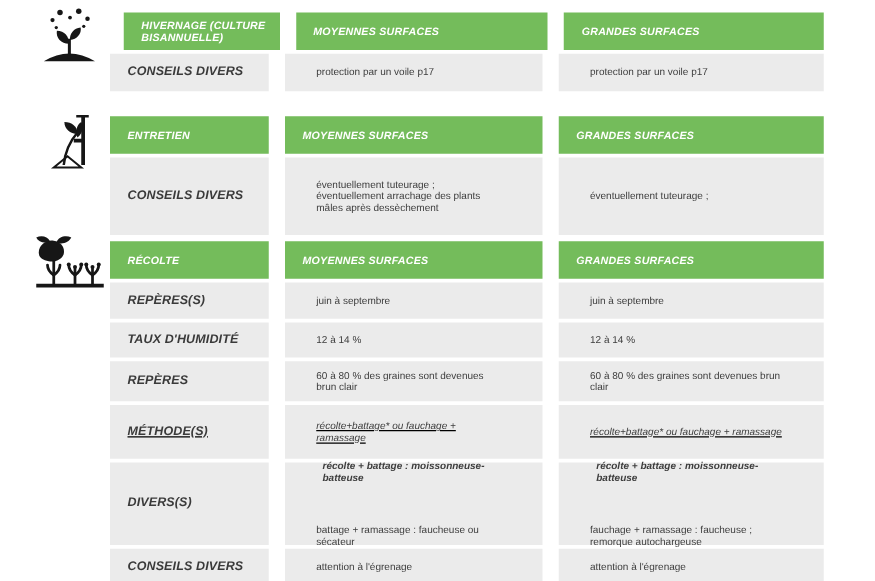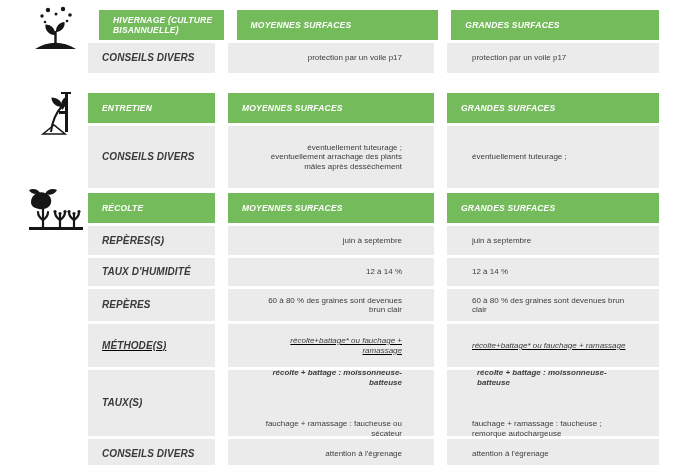--- a/index.html
+++ b/index.html
@@ -8,21 +8,21 @@
     --lbltxt:#3a3a3a;
     --valtxt:#3d3d3d;
   }
   html,body{margin:0;padding:0;background:#fff;}
   body{width:700px;height:465px;font-family:"Liberation Sans",sans-serif;}
   .page{position:relative;width:700px;height:465px;background:#fff;overflow:hidden;}
   .icon-box{position:absolute;}
   .section{position:absolute;left:88px;width:571px;}
   .row{display:flex;margin-bottom:3px;}
   .c1{width:127px;margin-right:13px;box-sizing:border-box;}
-  .c2{width:206px;margin-right:13px;box-sizing:border-box;text-align:right;}
+  .c2{width:206px;margin-right:13px;box-sizing:border-box;}
   .c3{width:212px;box-sizing:border-box;}
   .hdr{background:var(--green);color:#fff;font-weight:bold;font-style:italic;
        font-size:8.5px;letter-spacing:.2px;display:flex;align-items:center;
        padding:0 6px 0 14px;line-height:10px;}
   .lbl{background:var(--cell);color:var(--lbltxt);font-weight:bold;font-style:italic;
        font-size:10px;letter-spacing:.1px;display:flex;align-items:center;
        padding:0 6px 0 14px;line-height:10px;}
   .val{background:var(--cell);color:var(--valtxt);font-size:8px;line-height:9.5px;
        display:flex;flex-direction:column;justify-content:center;
        padding:0 16px 0 9px;}
@@ -168,24 +168,24 @@
       <div class="lbl c1">MÉTHODE(S)</div>
       <div class="val c2">
           <p class="italic">récolte+battage* ou fauchage + ramassage</p>
         </div>
       <div class="val c3">
           <p class="italic">récolte+battage* ou fauchage + ramassage</p>
         </div>
     </div>
 
     <div class="row" style="height:66px;">
-      <div class="lbl c1">TAUX(S)</div>
+      <div class="lbl c1">DIVERS(S)</div>
       <div class="val c2">
         <p class="boldital mb6" style="padding-left:5px;">récolte + battage : moissonneuse- batteuse</p>
-        <p>fauchage + ramassage : faucheuse ou sécateur</p>
+        <p>battage + ramassage : faucheuse ou sécateur</p>
       </div>
       <div class="val c3">
         <p class="boldital mb6" style="padding-left:5px;">récolte + battage : moissonneuse- batteuse</p>
         <p>fauchage + ramassage : faucheuse ; remorque autochargeuse</p>
       </div>
     </div>
 
     <div class="row" style="height:30px;">
       <div class="lbl c1">CONSEILS DIVERS</div>
       <div class="val c2">

